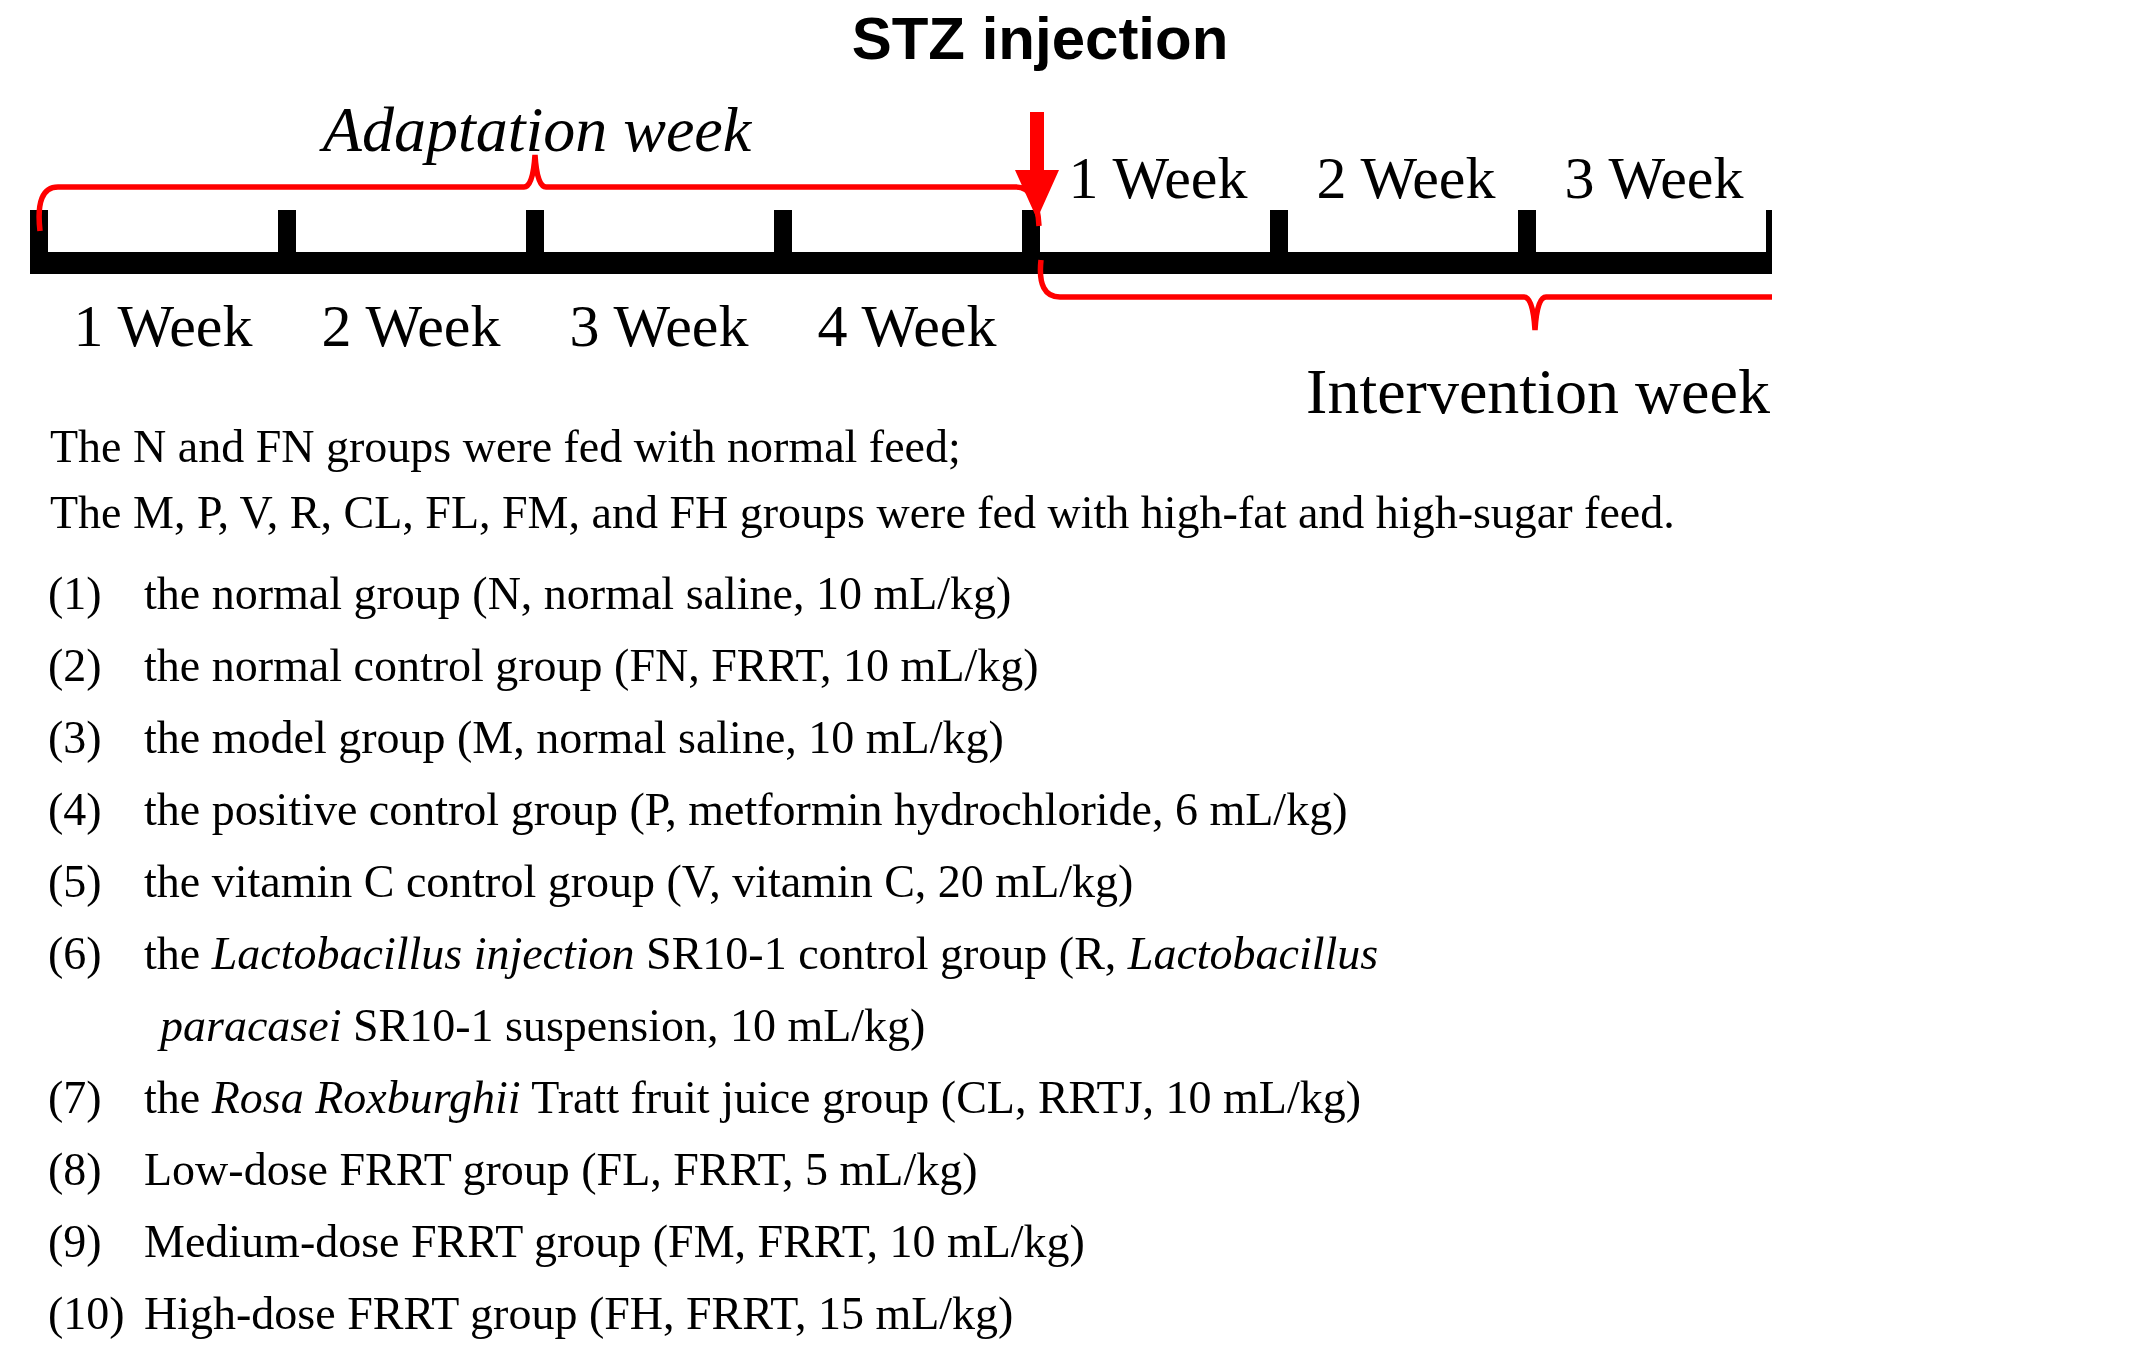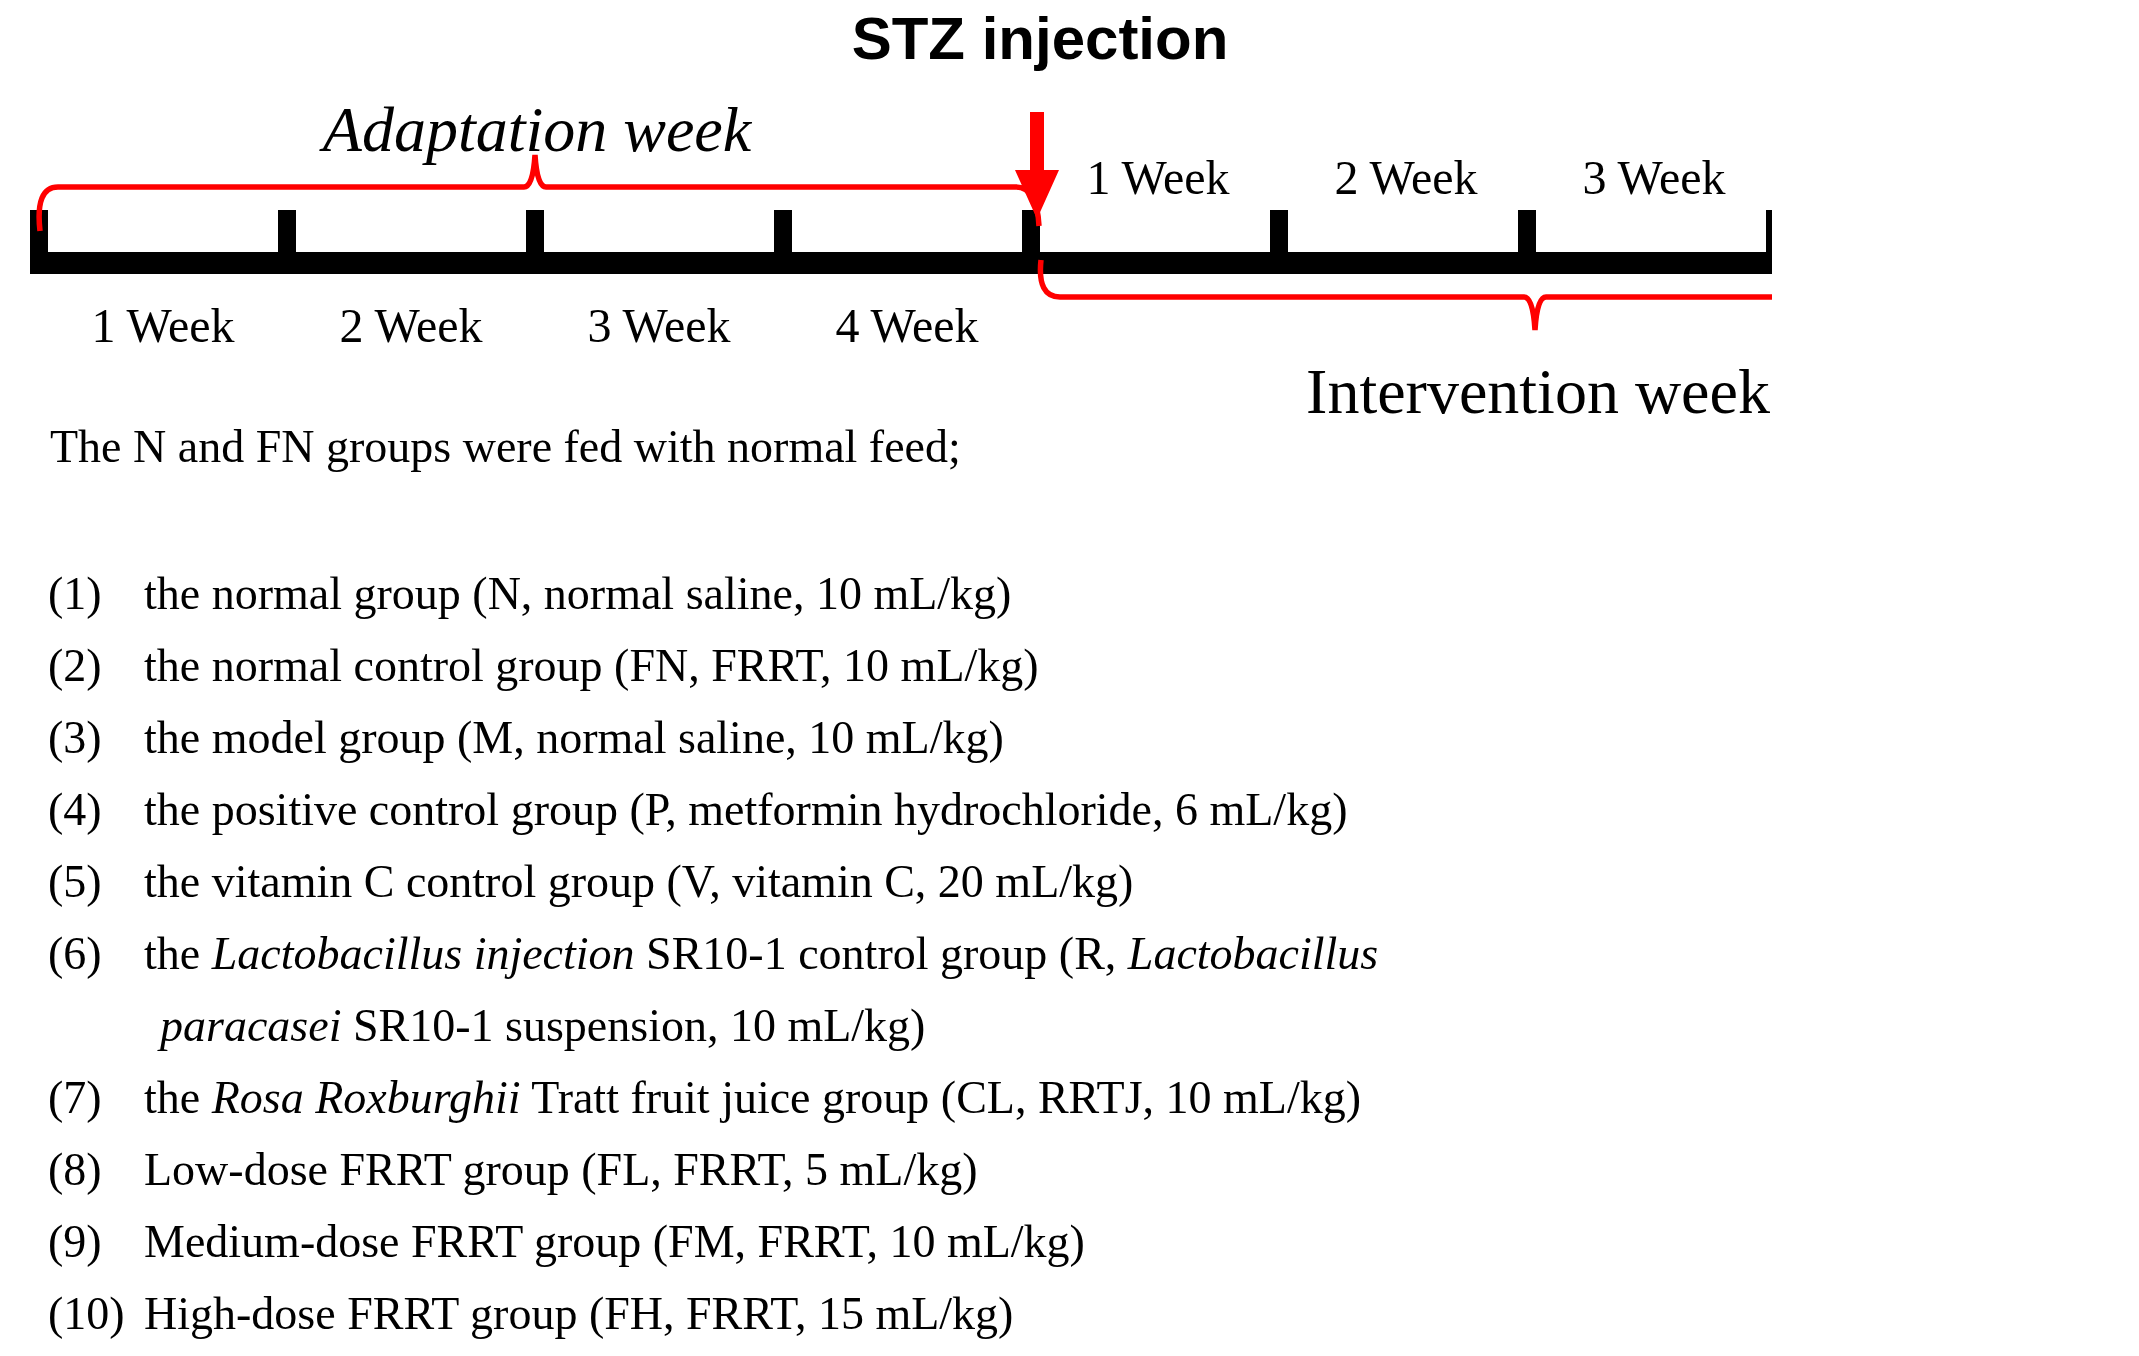--- a/index.html
+++ b/index.html
@@ -40,21 +40,21 @@
     background: var(--ink, #000);
   }
   .tick {
     position: absolute;
     top: 210px;
     width: 18px; height: 44px;
     background: var(--ink, #000);
   }
   .wk {
     position: absolute;
-    font-size: 48px;
+    font-size: 60px;
     line-height: 52px;
     white-space: nowrap;
     transform: translateX(-50%);
   }
   .wk.below { top: 300px; }
   .wk.above { top: 152px; }
   .overlay {
     position: absolute;
     left: 0; top: 0;
     z-index: 3;
@@ -119,20 +119,21 @@
   <div class="big-label intervention-label">Intervention week</div>
 
   <svg class="overlay" width="2139" height="1356" viewBox="0 0 2139 1356">
     <path class="red-stroke" d="M 40 231 Q 35 187 58 187 L 524 187 Q 533 187 535 155 Q 537 187 546 187 L 1016 187 Q 1037 187 1039 226"></path>
     <path class="red-stroke" d="M 1041 260 Q 1037 297 1060 297 L 1524 297 Q 1533 297 1535 330 Q 1537 297 1546 297 L 2000 297 Q 2022 297 2020 262"></path>
     <path class="red-fill" d="M 1030 112 L 1044 112 L 1044 170 L 1059 170 L 1037 219 L 1015 170 L 1030 170 Z"></path>
   </svg>
 
   <div class="intro">
     <div>The N and FN groups were fed with normal feed;</div>
+    <div>The M, P, V, R, CL, FL, FM, and FH groups were fed with high-fat and high-sugar feed.</div>
   </div>
 
   <div class="group-list">
       <div class="group-row">
         <span class="group-num">(1)</span>
         <span class="group-text"><span>the normal group (N, normal saline, 10 mL/kg)</span></span>
       </div>
       <div class="group-row">
         <span class="group-num">(2)</span>
         <span class="group-text"><span>the normal control group (FN, FRRT, 10 mL/kg)</span></span>

